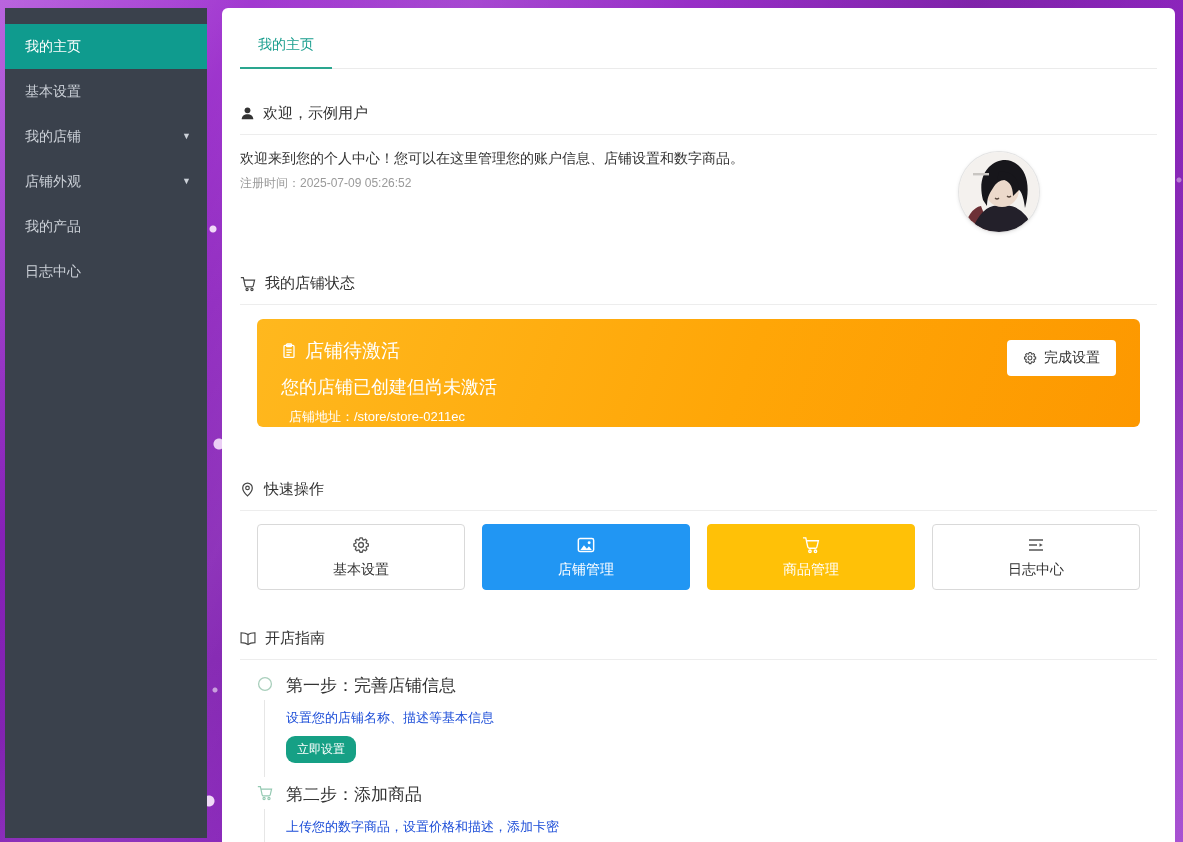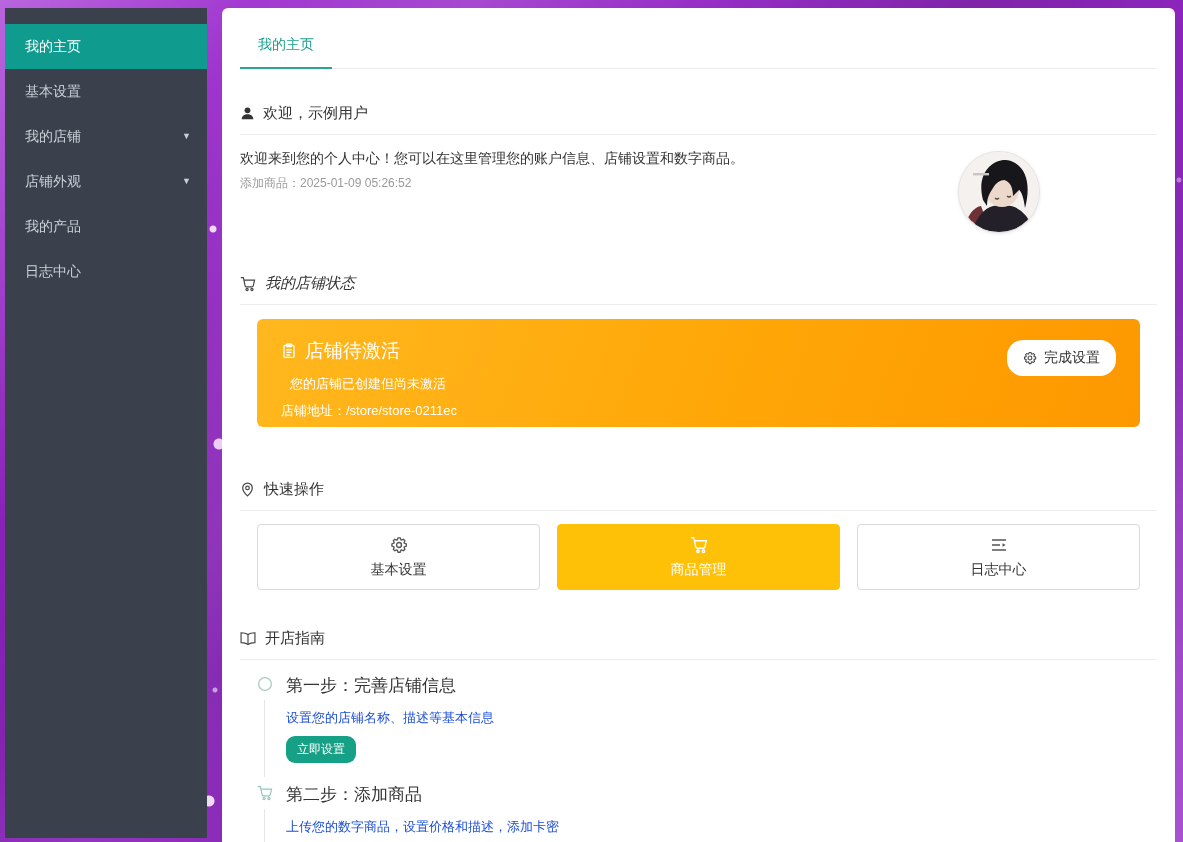--- a/index.html
+++ b/index.html
@@ -27,41 +27,41 @@
   .main{position:absolute;left:222px;top:8px;right:8px;bottom:0;background:#fff;
     border-radius:6px 6px 0 0;padding:0 18px;overflow:hidden;box-sizing:border-box;}
   
   .tabbar{padding-top:27px;border-bottom:1px solid #ebebeb;}
   .tab{display:inline-block;padding:0 18px 13px;margin-bottom:-1px;font-size:14px;
     color:#1a9e8e;border-bottom:2px solid #2aa68f;cursor:pointer;}
   
   .section-title{display:flex;align-items:center;gap:9px;font-size:15px;color:#333;
     font-weight:400;margin:0;padding:0 0 11px;border-bottom:1px solid #ededed;}
   .st-welcome{padding-top:35px;gap:8px;}
-  .st-store{padding-top:42px;font-style:italic;}
+  .st-store{padding-top:42px;}
   .st-quick{padding-top:53px;}
   .st-guide{padding-top:39px;}
   .ticon{flex:0 0 auto;display:inline-flex;color:#444;}
   
   .intro-row{display:flex;margin-top:15px;}
   .intro-text{flex:1;}
   .intro-p{font-size:14px;color:#333;margin:0 0 7px;font-family:Liberation Serif, serif;}
   .reg-line{font-size:12px;color:#9a9a9a;}
   .avatar-wrap{width:80px;height:80px;margin:2px 118px 0 20px;border-radius:50%;
     overflow:hidden;box-shadow:0 0 0 1px #e3e3e3, 0 1px 4px rgba(0,0,0,.15);flex:0 0 auto;}
   
   .inset{margin-left:17px;margin-right:17px;}
   .banner{margin-top:14px;border-radius:6px;padding:19px 24px 22px;box-sizing:border-box;
     height:108px;display:flex;justify-content:space-between;align-items:flex-start;
     background:linear-gradient(110deg,#ffb81e 0%,#ffa607 55%,#fd9800 100%);color:#fff;}
   .banner-title{display:flex;align-items:center;gap:8px;font-size:19px;margin:0 0 11px;font-weight:400;}
-  .banner-sub{font-size:13px;margin:0 9px 9px;}
-  .banner-addr{font-size:13px;margin:0;}
+  .banner-sub{font-size:18px;margin:0 0 9px;}
+  .banner-addr{font-size:13px;margin:8px;}
   .banner-btn{display:inline-flex;align-items:center;gap:7px;background:#fff;color:#333;
-    border:none;border-radius:16px;padding:9px 16px;font-size:14px;cursor:pointer;margin-top:2px;
+    border:none;border-radius:4px;padding:9px 16px;font-size:14px;cursor:pointer;margin-top:2px;
     font-family:inherit;}
   
   .quick-row{display:flex;gap:17px;margin-top:13px;}
   .qbtn{flex:1;height:66px;border-radius:4px;display:flex;flex-direction:column;
     align-items:center;justify-content:center;gap:7px;font-size:14px;cursor:pointer;
     border:1px solid #d9d9d9;background:#fff;color:#333;box-sizing:border-box;font-family:inherit;}
   .qbtn .qicon{display:inline-flex;color:#555;}
   .qbtn.blue{background:#2196f3;border-color:#2196f3;color:#fff;}
   .qbtn.amber{background:#ffc107;border-color:#ffc107;color:#fff;}
   .qbtn.blue .qicon,.qbtn.amber .qicon{color:#fff;}
@@ -115,21 +115,21 @@
           <path d="M1.8 14.2c0-3.4 2.8-5.4 6.2-5.4s6.2 2 6.2 5.4z" fill="#333"></path>
         </svg>
     </span>
     <span>欢迎，示例用户</span>
   </h3>
 
   <div class="intro-row">
     <div class="intro-text">
       <p class="intro-p">欢迎来到您的个人中心！您可以在这里管理您的账户信息、店铺设置和数字商品。</p>
       <div class="reg-line">
-        <span>添加商品：</span><span>2025-01-09 05:26:52</span>
+        <span>注册时间：</span><span>2025-07-09 05:26:52</span>
       </div>
     </div>
     <div class="avatar-wrap">
       <svg width="80" height="80" viewBox="0 0 80 80">
         <rect width="80" height="80" fill="#f4f1ee"></rect>
         <path d="M4 80 Q10 56 22 54 L32 80 Z" fill="#6d3136"></path>
         <path d="M12 80 Q24 50 42 54 Q64 50 76 80 Z" fill="#23202a"></path>
         <circle cx="43" cy="38" r="17" fill="#ecd9cb"></circle>
         <path d="M24 48 C16 18 38 4 52 9 C68 15 72 34 66 56 C64 40 60 34 55 39 C52 24 40 26 34 36 C30 42 28 46 28 54 Z" fill="#17161b"></path>
         <path d="M40 20 C52 18 60 26 60 38 L54 44 C54 32 48 26 38 28 Z" fill="#17161b"></path>
@@ -192,20 +192,30 @@
   <div class="quick-row inset">
     <button class="qbtn">
       <span class="qicon">
         <svg width="18" height="18" viewBox="0 0 16 16" fill="none" stroke="currentColor" stroke-width="1.2">
             <path d="M9 1.6l.8 1.9.3.1 1.9-.7 1.2 1.2-.7 1.9.1.3 1.9.8v1.8l-1.9.8-.1.3.7 1.9-1.2 1.2-1.9-.7-.3.1-.8 1.9H7.2l-.8-1.9-.3-.1-1.9.7-1.2-1.2.7-1.9-.1-.3-1.9-.8V7.1l1.9-.8.1-.3-.7-1.9 1.2-1.2 1.9.7.3-.1.8-1.9z"></path>
             <circle cx="8" cy="8" r="2.2"></circle>
           </svg>
       </span>
       <span>基本设置</span>
     </button>
+    <button class="qbtn blue">
+      <span class="qicon">
+        <svg width="18" height="18" viewBox="0 0 16 16">
+            <rect x="1.2" y="2.2" width="13.6" height="11.6" rx="1.5" fill="none" stroke="currentColor" stroke-width="1.3"></rect>
+            <circle cx="10.8" cy="6" r="1.3" fill="currentColor"></circle>
+            <path d="M3 12.4l3.2-4.2 2.6 3.1 1.8-2.2 2.6 3.3z" fill="currentColor"></path>
+          </svg>
+      </span>
+      <span>店铺管理</span>
+    </button>
     <button class="qbtn amber">
       <span class="qicon">
         <svg width="18" height="18" viewBox="0 0 19 18" fill="none" stroke="currentColor" stroke-width="1.4">
             <path d="M1 1.5h3l2.1 9.6a1.6 1.6 0 0 0 1.6 1.3h6.4a1.6 1.6 0 0 0 1.6-1.2l1.6-6.7H4.7"></path>
             <circle cx="8.4" cy="15.6" r="1.3"></circle>
             <circle cx="14.2" cy="15.6" r="1.3"></circle>
           </svg>
       </span>
       <span>商品管理</span>
     </button>

